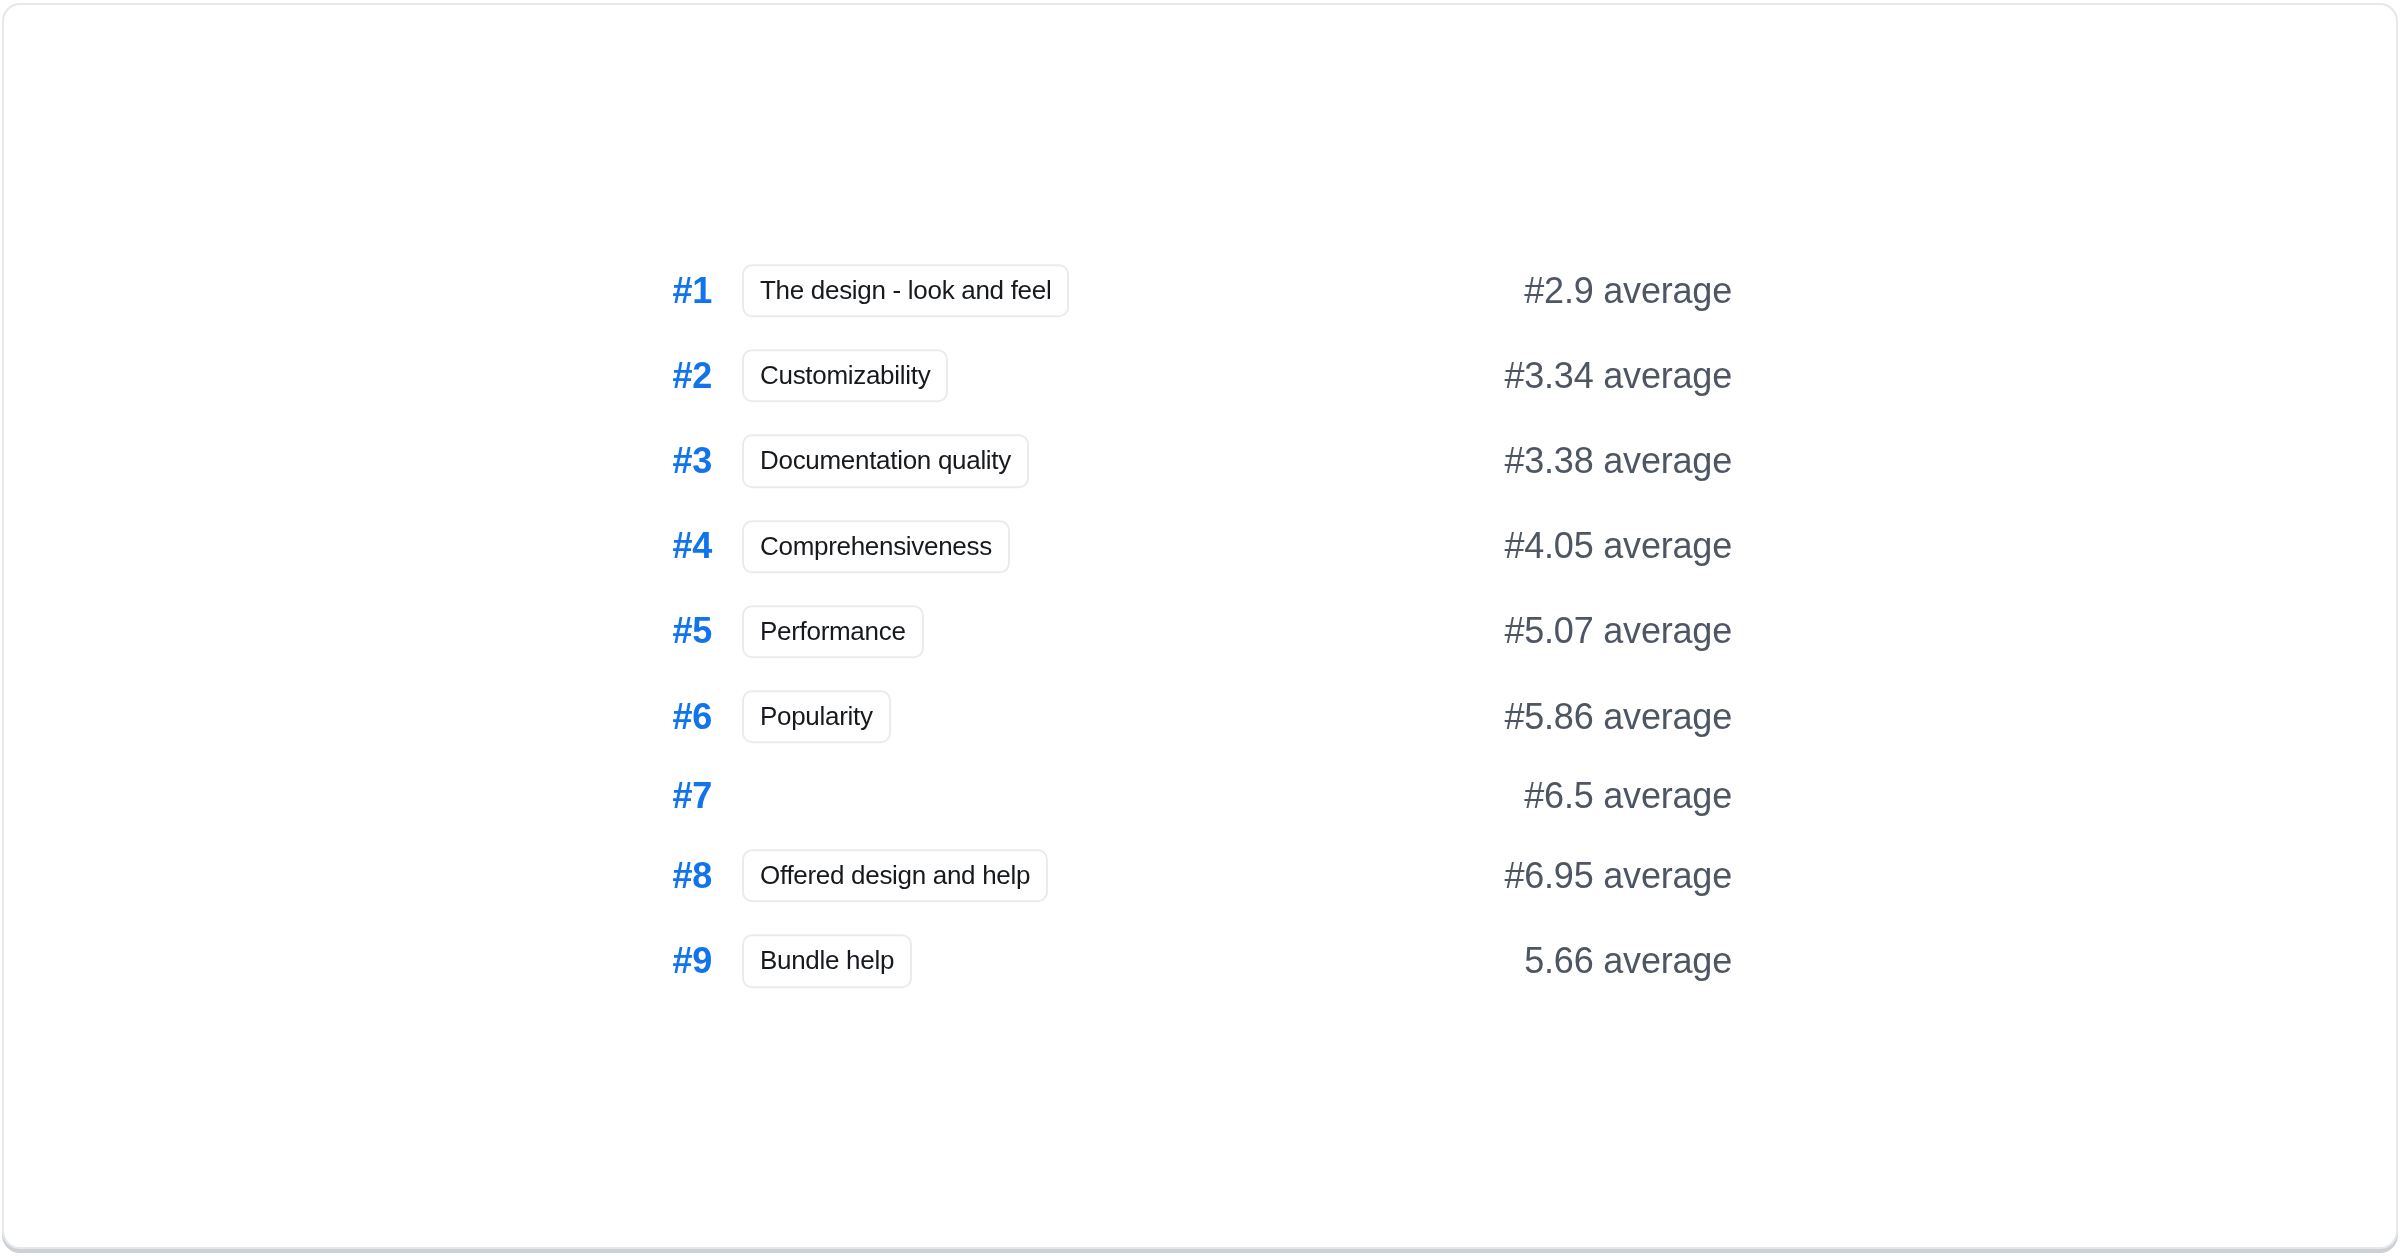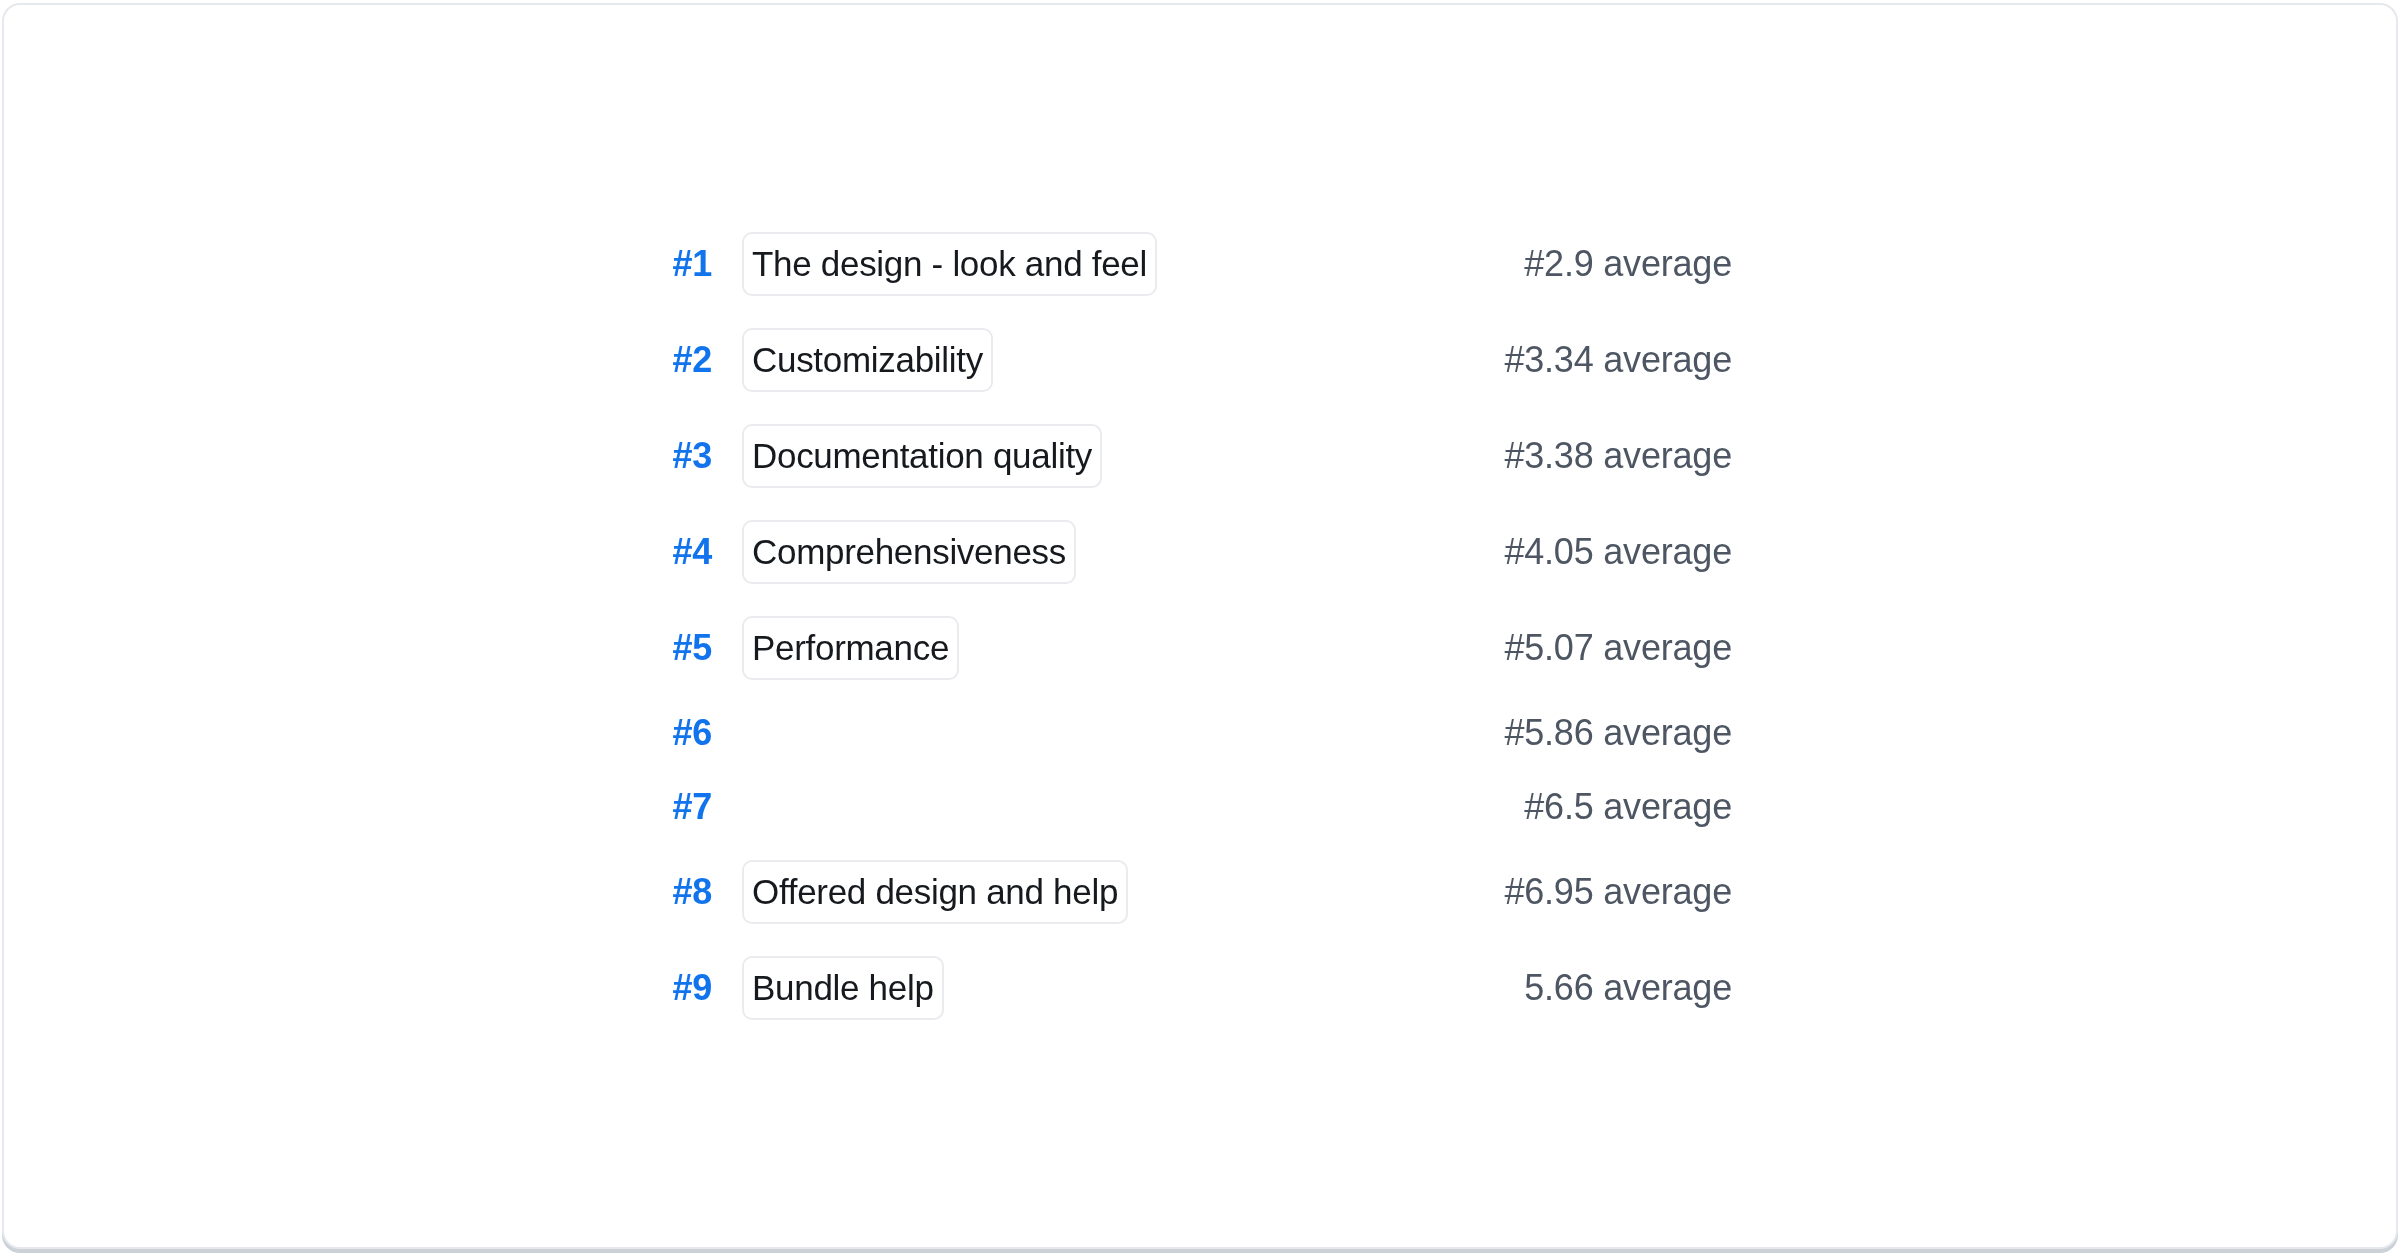--- a/index.html
+++ b/index.html
@@ -43,22 +43,22 @@
     font-weight: 700;
     color: var(--rank, #1274ec);
     margin-right: 30px;
     letter-spacing: -0.3px;
   }
   .chip {
     flex: none;
     background: #ffffff;
     border: 2px solid var(--box-border, #e9ebee);
     border-radius: 10px;
-    padding: 9px 8px;
-    font-size: 35px;
+    padding: 9px 16px;
+    font-size: 26px;
     line-height: 1.2;
     letter-spacing: -0.3px;
     color: var(--label-text, #16191d);
   }
   .spacer { flex: 1; }
   .average {
     flex: none;
     font-size: 36px;
     color: var(--average-text, #4d5662);
     letter-spacing: -0.2px;
@@ -99,20 +99,21 @@
 
   <div class="ranking-row">
     <span class="rank">#5</span>
     <span class="chip">Performance</span>
     <span class="spacer"></span>
     <span class="average">#5.07 average</span>
   </div>
 
   <div class="ranking-row">
     <span class="rank">#6</span>
+    <span class="chip">Popularity</span>
     <span class="spacer"></span>
     <span class="average">#5.86 average</span>
   </div>
 
   <div class="ranking-row">
     <span class="rank">#7</span>
     <span class="spacer"></span>
     <span class="average">#6.5 average</span>
   </div>
 

